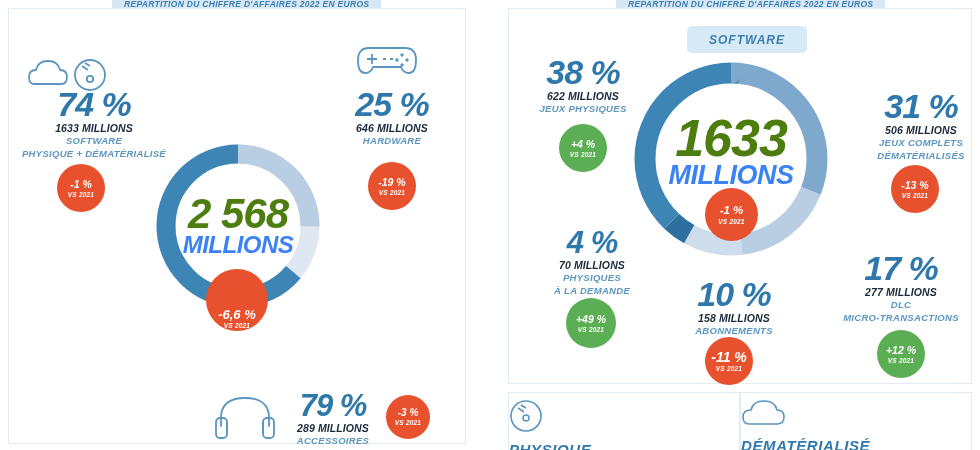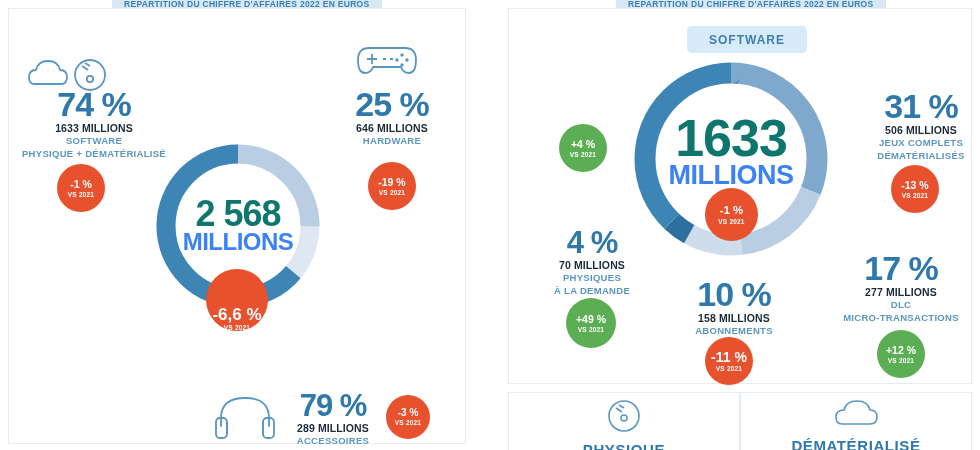--- a/index.html
+++ b/index.html
@@ -2,21 +2,21 @@
 <html><head>
 <meta charset="utf-8">
 <style>
   * { box-sizing: border-box; margin: 0; padding: 0; }
   html, body {
     width: 980px; height: 450px;
     background: #ffffff;
     font-family: "Liberation Sans", sans-serif;
     overflow: hidden;
   }
-  #root { position: relative; width: 980px; height: 450px; }
+  #root { position: relative; width: 980px; height: 450px; font-style: italic; }
 
   
   .ribbon {
     position: absolute; top: -6px;
     background: #d6e8f5;
     color: #3d7fb0;
     font-size: 8.5px; font-weight: bold;
     letter-spacing: .3px;
     padding: 5px 12px 4px 12px;
     border-radius: 3px;
@@ -33,21 +33,21 @@
   }
   #panel-left  { left: 8px;   top: 8px; width: 458px; height: 436px; }
   #panel-right { left: 508px; top: 8px; width: 464px; height: 376px; }
 
   .bottom-cell {
     position: absolute; top: 392px; height: 58px;
     border: 1px solid #e3ecf3;
     border-bottom: none;
     background: #fff;
     display: flex; flex-direction: column;
-    align-items: center; justify-content: flex-start;
+    justify-content: flex-start;
     padding-top: 6px;
   }
   #cell-physique { left: 508px; width: 232px; }
   #cell-demat    { left: 740px; width: 232px; }
   .bottom-cell .cap {
     color: #2f78ab; font-size: 15px; font-weight: bold;
     letter-spacing: .6px; margin-top: 4px;
   }
 
   
@@ -82,21 +82,21 @@
 
   
   .donut { position: absolute; }
   .donut .center {
     position: absolute; left: 0; top: 0; right: 0; bottom: 0;
     display: flex; flex-direction: column;
     align-items: center; justify-content: center;
     pointer-events: none;
   }
   .donut .amount {
-    color: #0f766e; font-weight: bold; letter-spacing: -1px; line-height: .9; text-align: right;
+    color: #4d7c0f; font-weight: bold; letter-spacing: -1px; line-height: .9; text-align: right;
   }
   .donut .unit {
     color: #3b82f6; font-weight: bold; letter-spacing: -.5px; line-height: 1;
   }
 
   
   .icon { position: absolute; }
   .icon svg { display: block; }
 
   
@@ -122,26 +122,26 @@
 
       <g transform="rotate(-90 86 86)">
         <circle cx="86" cy="86" r="72" fill="none" stroke="#dfe7f2" stroke-width="19"></circle>
 
         <circle cx="86" cy="86" r="72" fill="none" stroke="#b9cde3" stroke-width="19" stroke-dasharray="113.1 339.3" stroke-dashoffset="0"></circle>
 
         <circle cx="86" cy="86" r="72" fill="none" stroke="#3d85b4" stroke-width="19" stroke-dasharray="289.5 162.9" stroke-dashoffset="-162.9"></circle>
       </g>
     </svg>
     <div class="center">
-      <div class="amount" style="font-size:36px;">2 568</div>
+      <div class="amount" style="font-size:42px;">2 568</div>
       <div class="unit" style="font-size:24px;">MILLIONS</div>
     </div>
   </div>
   <div class="bubble neg" id="bubble-total" style="left:206px; top:269px; width:62px; height:62px;">
-    <span class="v" style="font-size:17px;margin-top:37px;">-6,6 %</span>
+    <span class="v" style="font-size:13px;margin-top:37px;">-6,6 %</span>
     <span class="s">VS 2021</span>
   </div>
 
   <div class="icon" style="left:28px; top:52px;">
     <svg width="95" height="42" viewBox="0 0 95 42" fill="none" stroke="#5b96c0" stroke-width="1.8">
       <path d="M6 32 q-5 0 -5 -7 q0 -7 7 -7 q2 -9 12 -9 q10 0 12 9 q7 0 7 7 q0 7 -6 7 z" stroke-linejoin="round"></path>
       <circle cx="62" cy="23" r="15"></circle>
       <circle cx="62" cy="27" r="3.2"></circle>
       <path d="M54 14 l6 4 M57 11 l5 3"></path>
     </svg>
@@ -218,20 +218,25 @@
     <div class="center">
       <div class="amount" style="font-size:52px; margin-top:-14px;">1633</div>
       <div class="unit" style="font-size:27px;">MILLIONS</div>
     </div>
   </div>
   <div class="bubble neg" id="bubble-software" style="left:705px; top:188px; width:53px; height:53px;">
     <span class="v" style="font-size:11.5px;">-1 %</span>
     <span class="s">VS 2021</span>
   </div>
 
+  <div class="stat" style="left:519px; top:56px; width:128px;">
+    <div class="pct big">38 %</div>
+    <div class="millions">622 MILLIONS</div>
+    <div class="lbl">JEUX PHYSIQUES</div>
+  </div>
   <div class="bubble pos" style="left:559px; top:124px; width:48px; height:48px;">
     <span class="v" style="font-size:10.5px;">+4 %</span>
     <span class="s">VS 2021</span>
   </div>
 
   <div class="stat" style="left:862px; top:90px; width:118px;">
     <div class="pct big">31 %</div>
     <div class="millions">506 MILLIONS</div>
     <div class="lbl">JEUX COMPLETS</div>
     <div class="lbl">DÉMATÉRIALISÉS</div>

